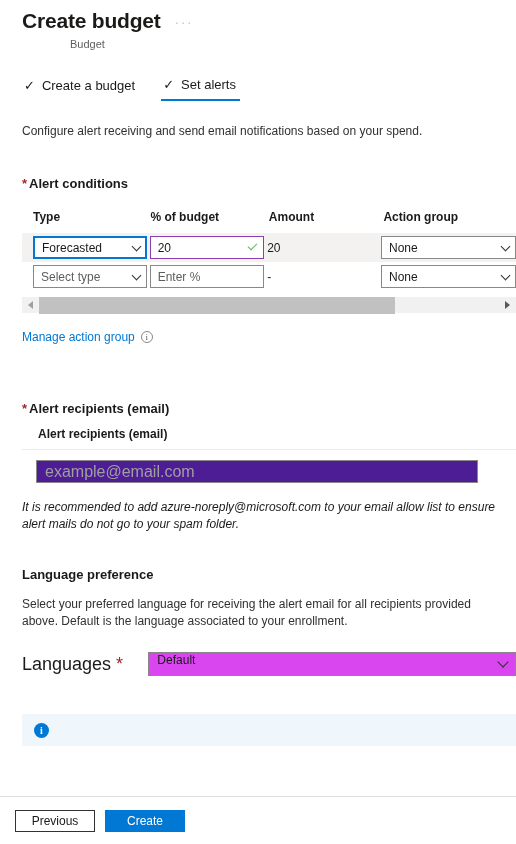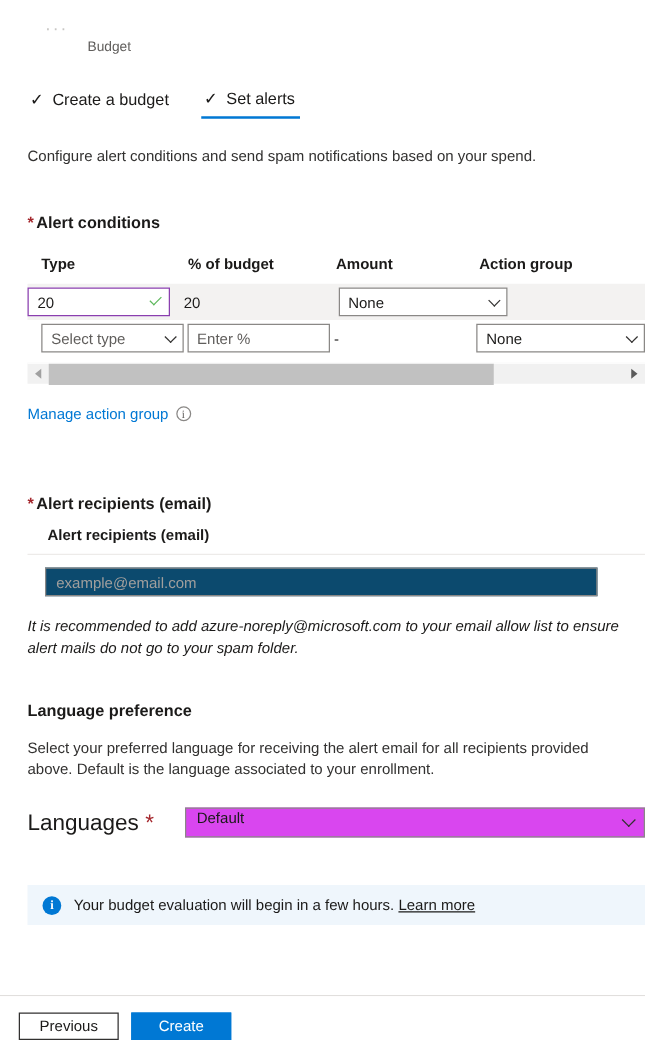--- a/index.html
+++ b/index.html
@@ -148,23 +148,23 @@
   }
 
   
   .rec-head-label {
     font-size: 12px; font-weight: 600; color: #1b1a19;
     margin: 10px 0 8px 38px;
   }
   .rec-sep { height: 1px; background: #edebe9; width: 494px; margin-left: 22px; }
   .rec-input {
     margin: 10px 0 0 36px; width: 442px; height: 23px;
-    border: 1px solid #8a8886; background: #0c4a6e;
+    border: 1px solid #8a8886; background: #4c1d95;
     display: flex; align-items: center; padding: 0 8px;
-    font-size: 12px; color: #a19f9d;
+    font-size: 16px; color: #a19f9d;
   }
   .note {
     margin: 16px 0 0 22px; width: 490px;
     font-size: 12px; font-style: italic; color: #1b1a19; line-height: 17px;
   }
 
   
   .lang-title {
     font-size: 13px; font-weight: 600; color: #1b1a19;
     margin: 34px 0 0 22px;
@@ -224,51 +224,58 @@
   .btn.secondary { background: #ffffff; color: #1b1a19; border: 1px solid #323130; }
   .btn.primary { background: #0078d4; color: #ffffff; border: 1px solid #0078d4; }
 </style>
 </head>
 <body>
 
 <div class="page">
 
   <div class="hdr">
     <div class="hdr-row">
+      <h1 class="title">Create budget</h1>
       <span class="ellipsis-btn">···</span>
     </div>
     <div class="subtitle">Budget</div>
   </div>
 
   <div class="tabs">
     <div class="tab">
       <span class="chk">✓</span>
       <span>Create a budget</span>
     </div>
     <div class="tab active">
       <span class="chk">✓</span>
       <span>Set alerts</span>
     </div>
   </div>
 
-  <div class="desc">Configure alert conditions and send spam notifications based on your spend.</div>
+  <div class="desc">Configure alert receiving and send email notifications based on your spend.</div>
 
   <div class="sec-label" style="margin-top:36px;">
     <span class="req">*</span><span>Alert conditions</span>
   </div>
 
   <div class="cond-wrap">
     <div class="cond-head">
       <div class="c-type">Type</div>
       <div class="c-pct">% of budget</div>
       <div class="c-amt">Amount</div>
       <div class="c-act">Action group</div>
     </div>
 
     <div class="cond-row alt">
+      <div class="cell type">
+        <div class="ddl focused">
+          <span>Forecasted</span>
+          <span class="carat"></span>
+        </div>
+      </div>
       <div class="cell pct">
         <div class="txt valid">
           <span>20</span>
           <span class="check"></span>
         </div>
       </div>
       <div class="cell amt">
         <span>20</span>
       </div>
       <div class="cell act">
@@ -339,24 +346,20 @@
       <span class="req">*</span>
     </div>
     <div class="lang-ddl">
       <span>Default</span>
       <span class="carat"></span>
     </div>
   </div>
 
   <div class="banner">
     <span class="banner-icon">i</span>
-    <span class="banner-txt">
-      <span>Your budget evaluation will begin in a few hours.</span>
-      <a>Learn more</a>
-    </span>
   </div>
 
   <div class="footer-sep"></div>
   <div class="footer">
     <div class="btn secondary">Previous</div>
     <div class="btn primary">Create</div>
   </div>
 
 </div>
 

